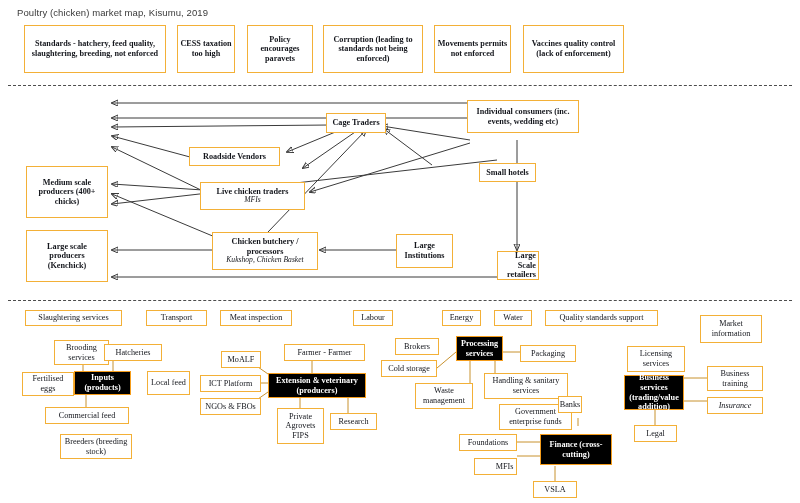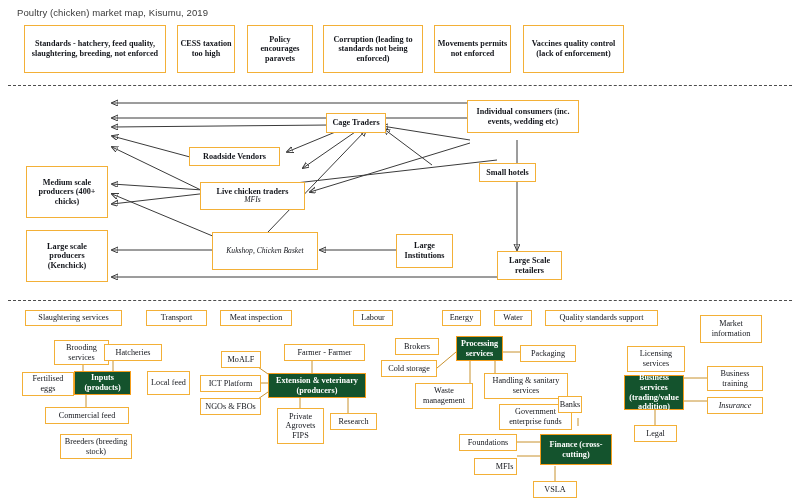--- a/index.html
+++ b/index.html
@@ -26,21 +26,21 @@
 
   
   .bx{
     position:absolute;box-sizing:border-box;
     border:1.1px solid #f3b037;background:#ffffff;
     display:flex;align-items:center;justify-content:center;
     text-align:center;line-height:1.16;
     font-size:8.2px;font-weight:bold;color:#14161c;
     padding:1px 2px;
   }
-  .bx.fill{background:#14532d;border-color:#f59d1c;color:#ffffff;}
+  .bx.fill{background:#000000;border-color:#f59d1c;color:#ffffff;}
   .bx .sub{display:block;font-style:italic;font-weight:normal;font-size:7.6px;}
   .bx.norm{font-weight:normal;}
 
   svg.links{position:absolute;left:0;top:0;width:800px;height:503px;overflow:visible;}
   svg.links line, svg.links path{stroke:#3b3b3b;stroke-width:1;fill:none;}
   svg.plain line{stroke:#c8922f;stroke-width:1;}
 </style>
 </head>
 <body>
 
@@ -105,32 +105,33 @@
   <div class="bx" style="left:26px;top:230px;width:82px;height:52px;">Large scale producers (Kenchick)</div>
 
   <div class="bx" style="left:189px;top:147px;width:91px;height:19px;">Roadside Vendors</div>
 
   <div class="bx" style="left:200px;top:182px;width:105px;height:28px;flex-direction:column;">
     <span>Live chicken traders</span>
     <span class="sub">MFIs</span>
   </div>
 
   <div class="bx" style="left:212px;top:232px;width:106px;height:38px;flex-direction:column;">
+    <span>Chicken butchery / processors</span>
     <span class="sub">Kukshop, Chicken Basket</span>
   </div>
 
   <div class="bx" style="left:326px;top:113px;width:60px;height:20px;">Cage Traders</div>
 
   <div class="bx" style="left:431px;top:163px;width:57px;height:19px;margin-left:48px;">Small hotels</div>
 
   <div class="bx" style="left:396px;top:234px;width:57px;height:34px;">Large Institutions</div>
 
   <div class="bx" style="left:467px;top:100px;width:112px;height:33px;">Individual consumers (inc. events, wedding etc)</div>
 
-  <div class="bx" style="left:497px;top:251px;width:65px;height:29px;">Large Scale retailers</div>
+  <div class="bx" style="left:497px;top:251px;width:42px;height:29px;text-align:right;">Large Scale retailers</div>
 
   <svg class="links plain">
 
     <line x1="83" y1="359" x2="83" y2="372"></line>
     <line x1="113" y1="358" x2="113" y2="372"></line>
     <line x1="74" y1="382" x2="62" y2="382"></line>
     <line x1="86" y1="394" x2="86" y2="407"></line>
 
     <line x1="268" y1="374" x2="248" y2="360"></line>
     <line x1="268" y1="383" x2="248" y2="383"></line>

